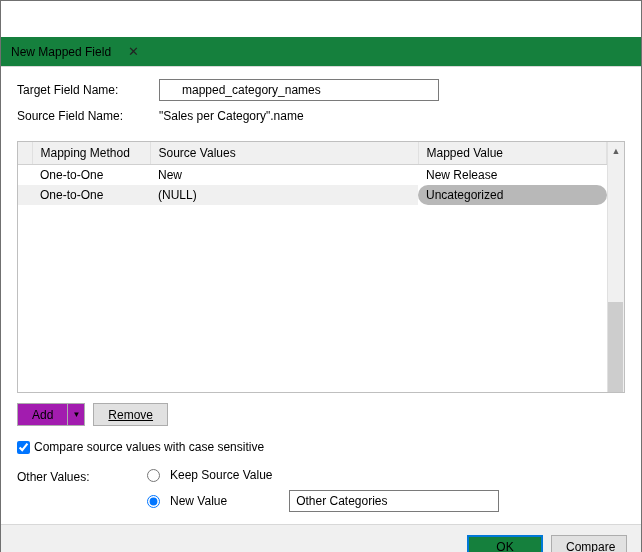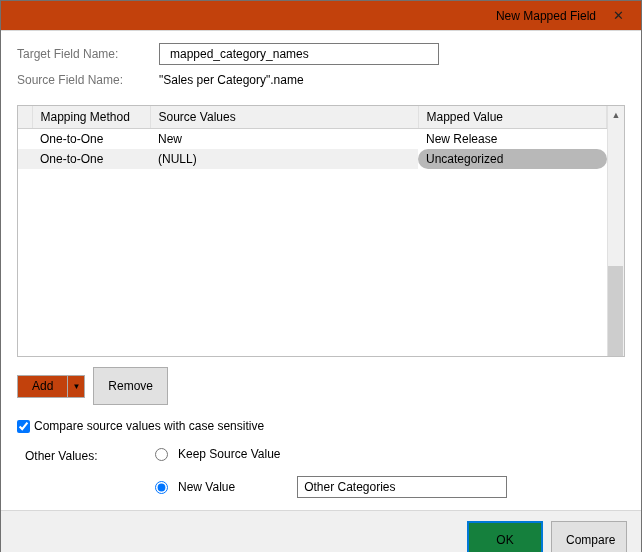--- a/index.html
+++ b/index.html
@@ -13,26 +13,27 @@
   .window {
     width: 642px;
     height: 552px;
     border: 1px solid #707070;
     background: #fff;
     display: flex;
     flex-direction: column;
   }
   .titlebar {
     height: 30px;
-    background: #c2410c;
+    background: #15803d;
     border-bottom: 1px solid #d8d8d8;
     display: flex;
     align-items: center;
     padding-left: 10px;
-    justify-content: flex-end;
+    justify-content: flex-start;
+    margin-top: 36px;
   }
   .titlebar-title { font-size: 12px; }
   .titlebar-close {
     width: 45px;
     height: 29px;
     display: flex;
     align-items: center;
     justify-content: center;
     font-size: 13px;
     color: #222;
@@ -43,27 +44,27 @@
     display: flex;
     flex-direction: column;
   }
   .form-row {
     display: flex;
     align-items: center;
     margin-bottom: 8px;
   }
   .form-label {
     width: 142px;
-    color: #737373;
+    color: #000000;
   }
   .text-input {
     width: 280px;
     height: 22px;
     border: 1px solid #7a7a7a;
-    padding: 2px 10px;
+    padding: 2px 22px;
     font: inherit;
     outline: none;
   }
   .static-value { color: #000; }
   .table-wrap {
     margin-top: 10px;
     border: 1px solid #bfbfbf;
     height: 252px;
     display: flex;
     position: relative;
@@ -119,54 +120,55 @@
     height: 90px;
     background: #cdcdcd;
   }
   .btn-row {
     margin-top: 10px;
     display: flex;
     gap: 8px;
     align-items: center;
   }
   .btn {
-    height: 38px;
+    height: 23px;
     border: 1px solid #adadad;
     background: #e1e1e1;
     font: inherit;
     padding: 0 14px;
     cursor: default;
+    text-decoration: underline;
   }
   .split-btn {
     display: inline-flex;
     border: 1px solid #adadad;
     height: 23px;
-    background: #c2410c;
+    background: #a21caf;
   }
   .split-main {
     padding: 0 14px;
     display: flex; align-items: center;
     border-right: 1px solid #adadad;
   }
   .split-drop {
     width: 16px;
     display: flex; align-items: center; justify-content: center;
     font-size: 8px;
   }
   .chk-row {
     margin-top: 14px;
     display: flex;
     align-items: center;
   }
   .other-section {
     margin-top: 14px;
     display: flex;
   }
-  .other-label { width: 130px; padding-top: 2px; margin-left: 8px; }
-  .radio-group { display: flex; flex-direction: column; gap: 15px; }
+  .other-label { width: 130px; padding-top: 2px; }
+  .radio-group { display: flex; flex-direction: column; gap: 8px; }
   .radio-row { display: flex; align-items: center; gap: 6px; }
   .radio-row input[type=text] {
     margin-left: 56px;
     width: 210px;
     height: 22px;
     border: 1px solid #7a7a7a;
     padding: 2px 6px;
     font: inherit;
   }
   .footer {

